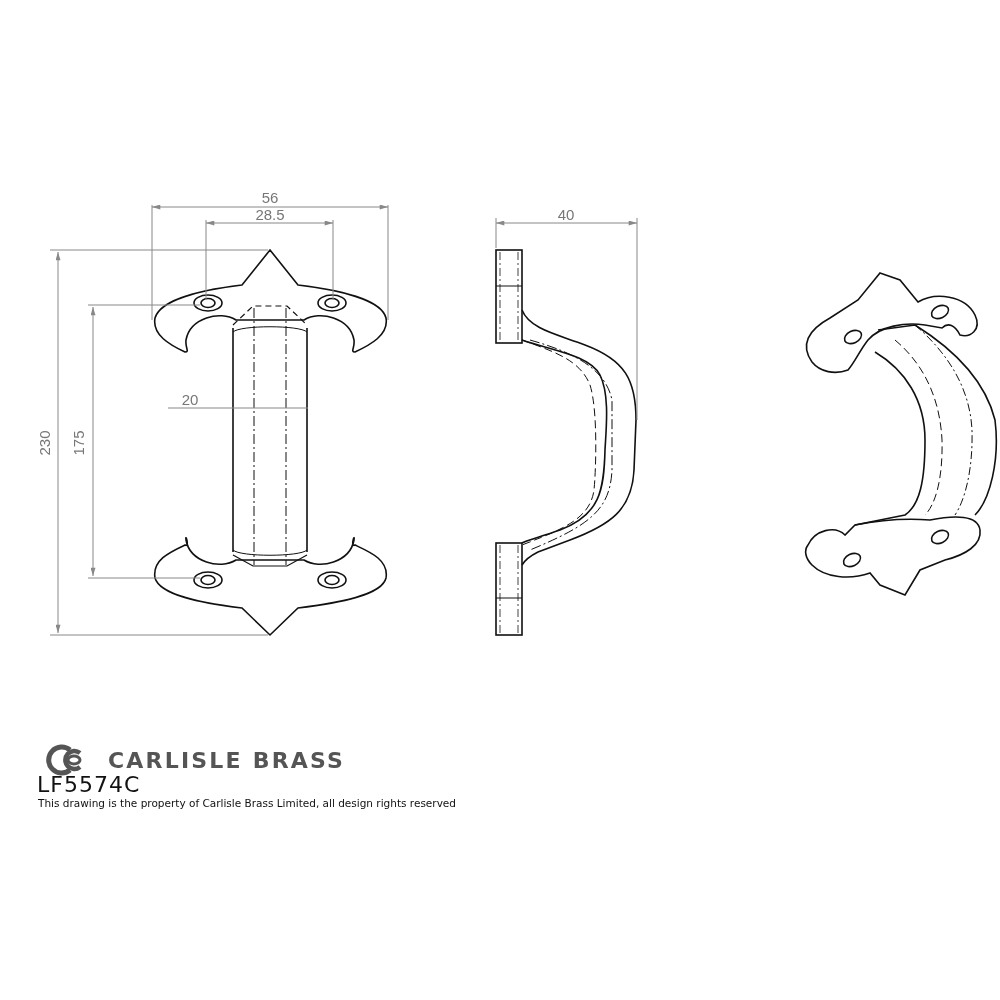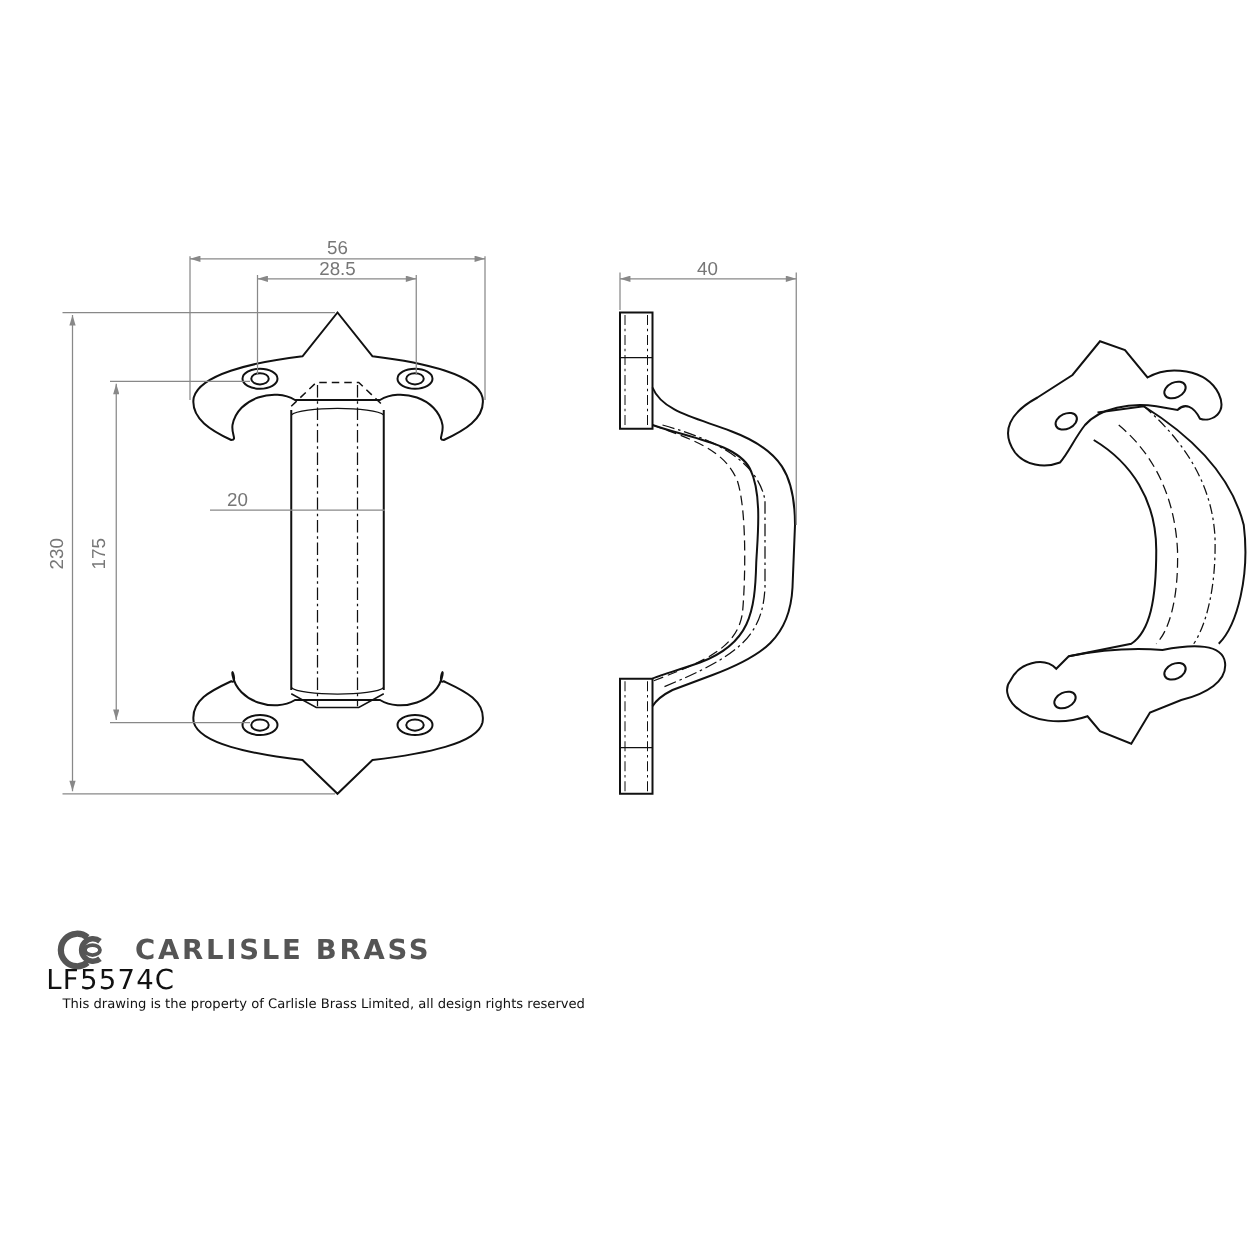--- a/index.html
+++ b/index.html
@@ -2,21 +2,21 @@
 <html><head>
 <meta charset="utf-8">
 <style>
   html,body{margin:0;padding:0;background:#fff;}
   body{width:1000px;height:1000px;position:relative;overflow:hidden;font-family:"DejaVu Sans",sans-serif;}
   #drawing{position:absolute;left:0;top:0;width:1000px;height:1000px;}
   .dimtext{font-family:"Liberation Sans",sans-serif;font-size:15px;fill:#777;}
   .brand{position:absolute;left:38px;top:744px;height:32px;display:flex;align-items:center;}
   .brand-name{font-family:"DejaVu Sans",sans-serif;font-weight:bold;font-size:22px;letter-spacing:2.2px;color:#555;margin-left:10px;}
   .code{position:absolute;left:37px;top:772px;font-family:"DejaVu Sans",sans-serif;font-size:22px;color:#111;letter-spacing:1px;text-align:right;}
-  .notice{position:absolute;left:38px;top:797px;font-family:"DejaVu Sans",sans-serif;font-size:10.5px;color:#111;margin-left:12px;}
+  .notice{position:absolute;left:38px;top:797px;font-family:"DejaVu Sans",sans-serif;font-size:10.5px;color:#111;}
 </style>
 </head>
 <body>
 
 <svg id="drawing" viewBox="0 0 1000 1000" xmlns="http://www.w3.org/2000/svg">
   <defs>
     <marker id="arr" viewBox="0 0 10 6" refX="10" refY="3" markerWidth="10" markerHeight="5" orient="auto-start-reverse">
       <path d="M0,0 L10,3 L0,6 Z" fill="#888"></path>
     </marker>
   </defs>

